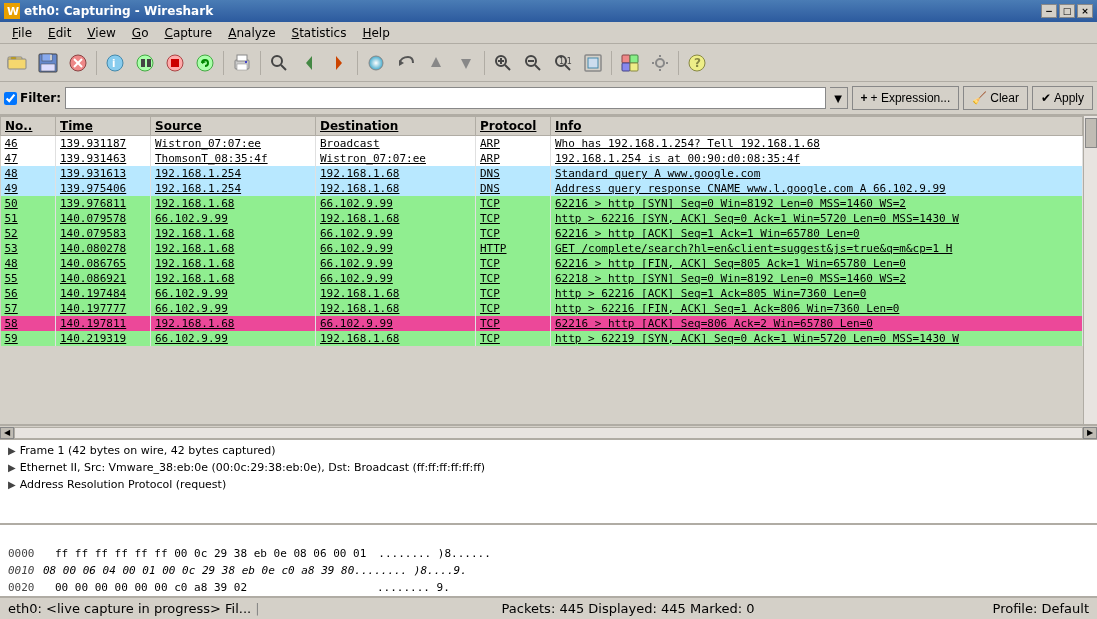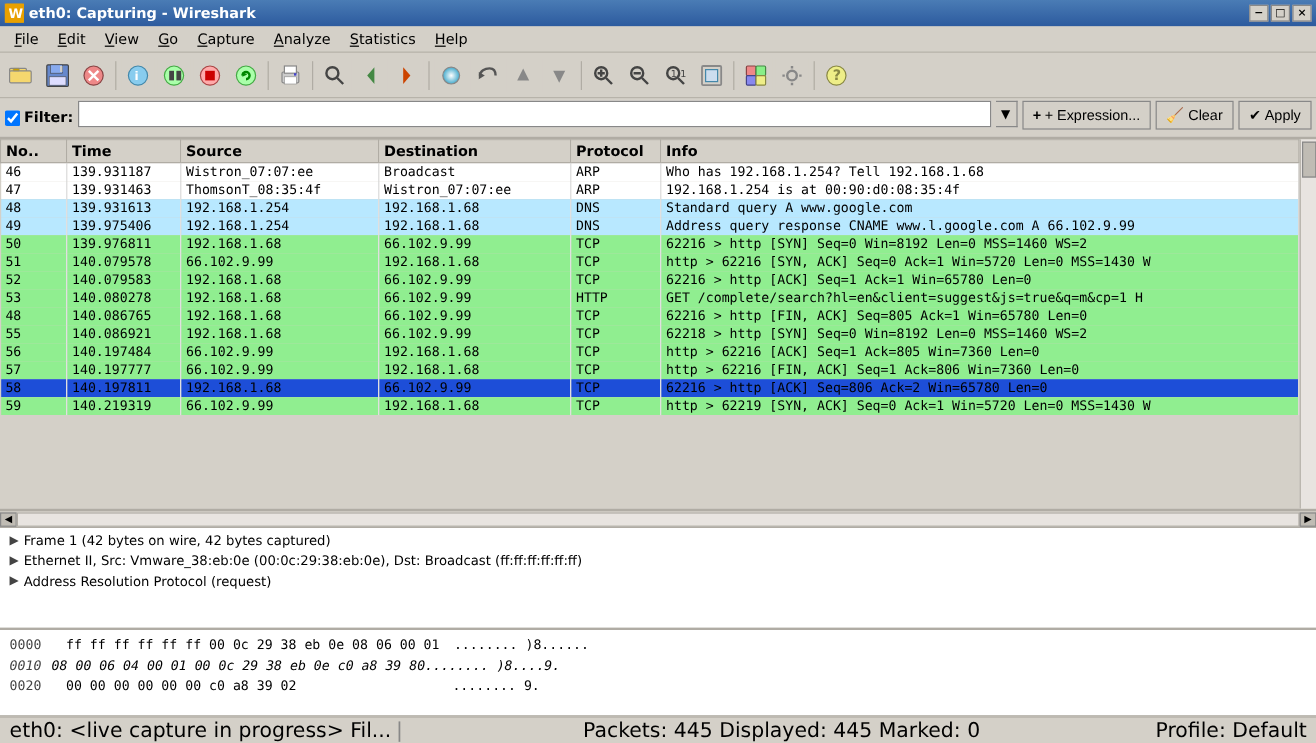--- a/index.html
+++ b/index.html
@@ -101,20 +101,21 @@
       height: 24px;
       background: #b0aca4;
       margin: 0 2px;
     }
 
     
     #filterbar {
       background: #d4d0c8;
       height: 34px;
       display: flex;
+      align-items: center;
       padding: 2px 4px;
       gap: 4px;
       border-bottom: 2px solid #b0aca4;
     }
     #filter-label {
       display: flex;
       align-items: center;
       gap: 3px;
       font-size: 12px;
       font-weight: bold;
@@ -466,21 +467,21 @@
   </button>
   <button class="filter-btn">
     <span>✔</span>
     <span>Apply</span>
   </button>
 </div>
 
 <div class="main-wrapper">
 
   <div id="packet-list-container" style="flex:2; position:relative; overflow:hidden; border-bottom:2px solid #b0aca4;">
-    <div style="height:100%; overflow-y:scroll; overflow-x:hidden; padding-right:14px;">
+    <div style="height:100%; overflow-y:scroll; overflow-x:hidden; padding-right:14px;text-decoration:underline;">
       <table id="packet-table">
         <thead>
           <tr>
             <th style="width:55px">No..</th>
             <th style="width:95px">Time</th>
             <th style="width:165px">Source</th>
             <th style="width:160px">Destination</th>
             <th style="width:75px">Protocol</th>
             <th>Info</th>
           </tr>
@@ -575,21 +576,21 @@
               <td>http &gt; 62216 [ACK] Seq=1 Ack=805 Win=7360 Len=0</td>
             </tr>
             <tr style="background-color: rgb(144, 238, 144); color: rgb(0, 0, 0);">
               <td>57</td>
               <td>140.197777</td>
               <td>66.102.9.99</td>
               <td>192.168.1.68</td>
               <td>TCP</td>
               <td>http &gt; 62216 [FIN, ACK] Seq=1 Ack=806 Win=7360 Len=0</td>
             </tr>
-            <tr style="background-color: #1d4ed8; color: rgb(0, 0, 0);">
+            <tr style="background-color: #ec4899; color: rgb(0, 0, 0);">
               <td>58</td>
               <td>140.197811</td>
               <td>192.168.1.68</td>
               <td>66.102.9.99</td>
               <td>TCP</td>
               <td>62216 &gt; http [ACK] Seq=806 Ack=2 Win=65780 Len=0</td>
             </tr>
             <tr style="background-color: rgb(144, 238, 144); color: rgb(0, 0, 0);">
               <td>59</td>
               <td>140.219319</td>
@@ -622,39 +623,39 @@
           <span style="margin-right:4px; font-size:10px; color:#444">▶</span>
           <span>Ethernet II, Src: Vmware_38:eb:0e (00:0c:29:38:eb:0e), Dst: Broadcast (ff:ff:ff:ff:ff:ff)</span>
         </div>
         <div style="display: flex; align-items: center; padding: 2px 6px; cursor: pointer; font-size: 11px;">
           <span style="margin-right:4px; font-size:10px; color:#444">▶</span>
           <span>Address Resolution Protocol (request)</span>
         </div>
       </div>
   </div>
 
-  <div id="hex-dump" style="height:72px; overflow-y:auto; background:white; border-bottom:1px solid #b0aca4; font-family:'DejaVu Sans Mono','Liberation Mono',monospace; font-size:11px; padding:4px 8px;">
+  <div id="hex-dump" style="height:72px; overflow-y:auto; background:white; border-bottom:1px solid #b0aca4; font-family:'DejaVu Sans Mono','Liberation Mono',monospace; font-size:11px; padding:20px 8px;">
     <div id="hex-rows">
         <div style="display: flex; gap: 12px; line-height: 17px;">
           <span style="color:#444; min-width:35px;">0000</span>
           <span style="min-width:310px;">ff ff ff ff ff ff 00 0c  29 38 eb 0e 08 06 00 01</span>
           <span>........ )8......</span>
         </div>
         <div style="display: flex; line-height: 17px; font-style: italic;">
           <span style="color:#444; min-width:35px;">0010</span>
           <span style="min-width:310px;">08 00 06 04 00 01 00 0c  29 38 eb 0e c0 a8 39 80</span>
           <span>........ )8....9.</span>
         </div>
         <div style="display: flex; gap: 12px; line-height: 17px;">
           <span style="color:#444; min-width:35px;">0020</span>
           <span style="min-width:310px;">00 00 00 00 00 00 c0 a8  39 02</span>
           <span>........ 9.</span>
         </div>
       </div>
   </div>
 </div>
 
-<div id="statusbar" style="background:#d4d0c8; height:22px; display:flex; align-items:center; justify-content:space-between; padding:0 8px; border-top:1px solid #b0aca4; font-size:17px; position:fixed; bottom:0; width:1097px;">
+<div id="statusbar" style="background:#d4d0c8; height:22px; display:flex; align-items:center; justify-content:space-between; padding:0 8px; border-top:1px solid #b0aca4; font-size:13px; position:fixed; bottom:0; width:1097px;">
   <span>eth0: &lt;live capture in progress&gt; Fil...</span>
   <span style="color:#888; margin:0 4px;">|</span>
   <span style="flex:1; text-align:center;">Packets: 445 Displayed: 445 Marked: 0</span>
   <span>Profile: Default</span>
 </div>
 
 </body></html>

